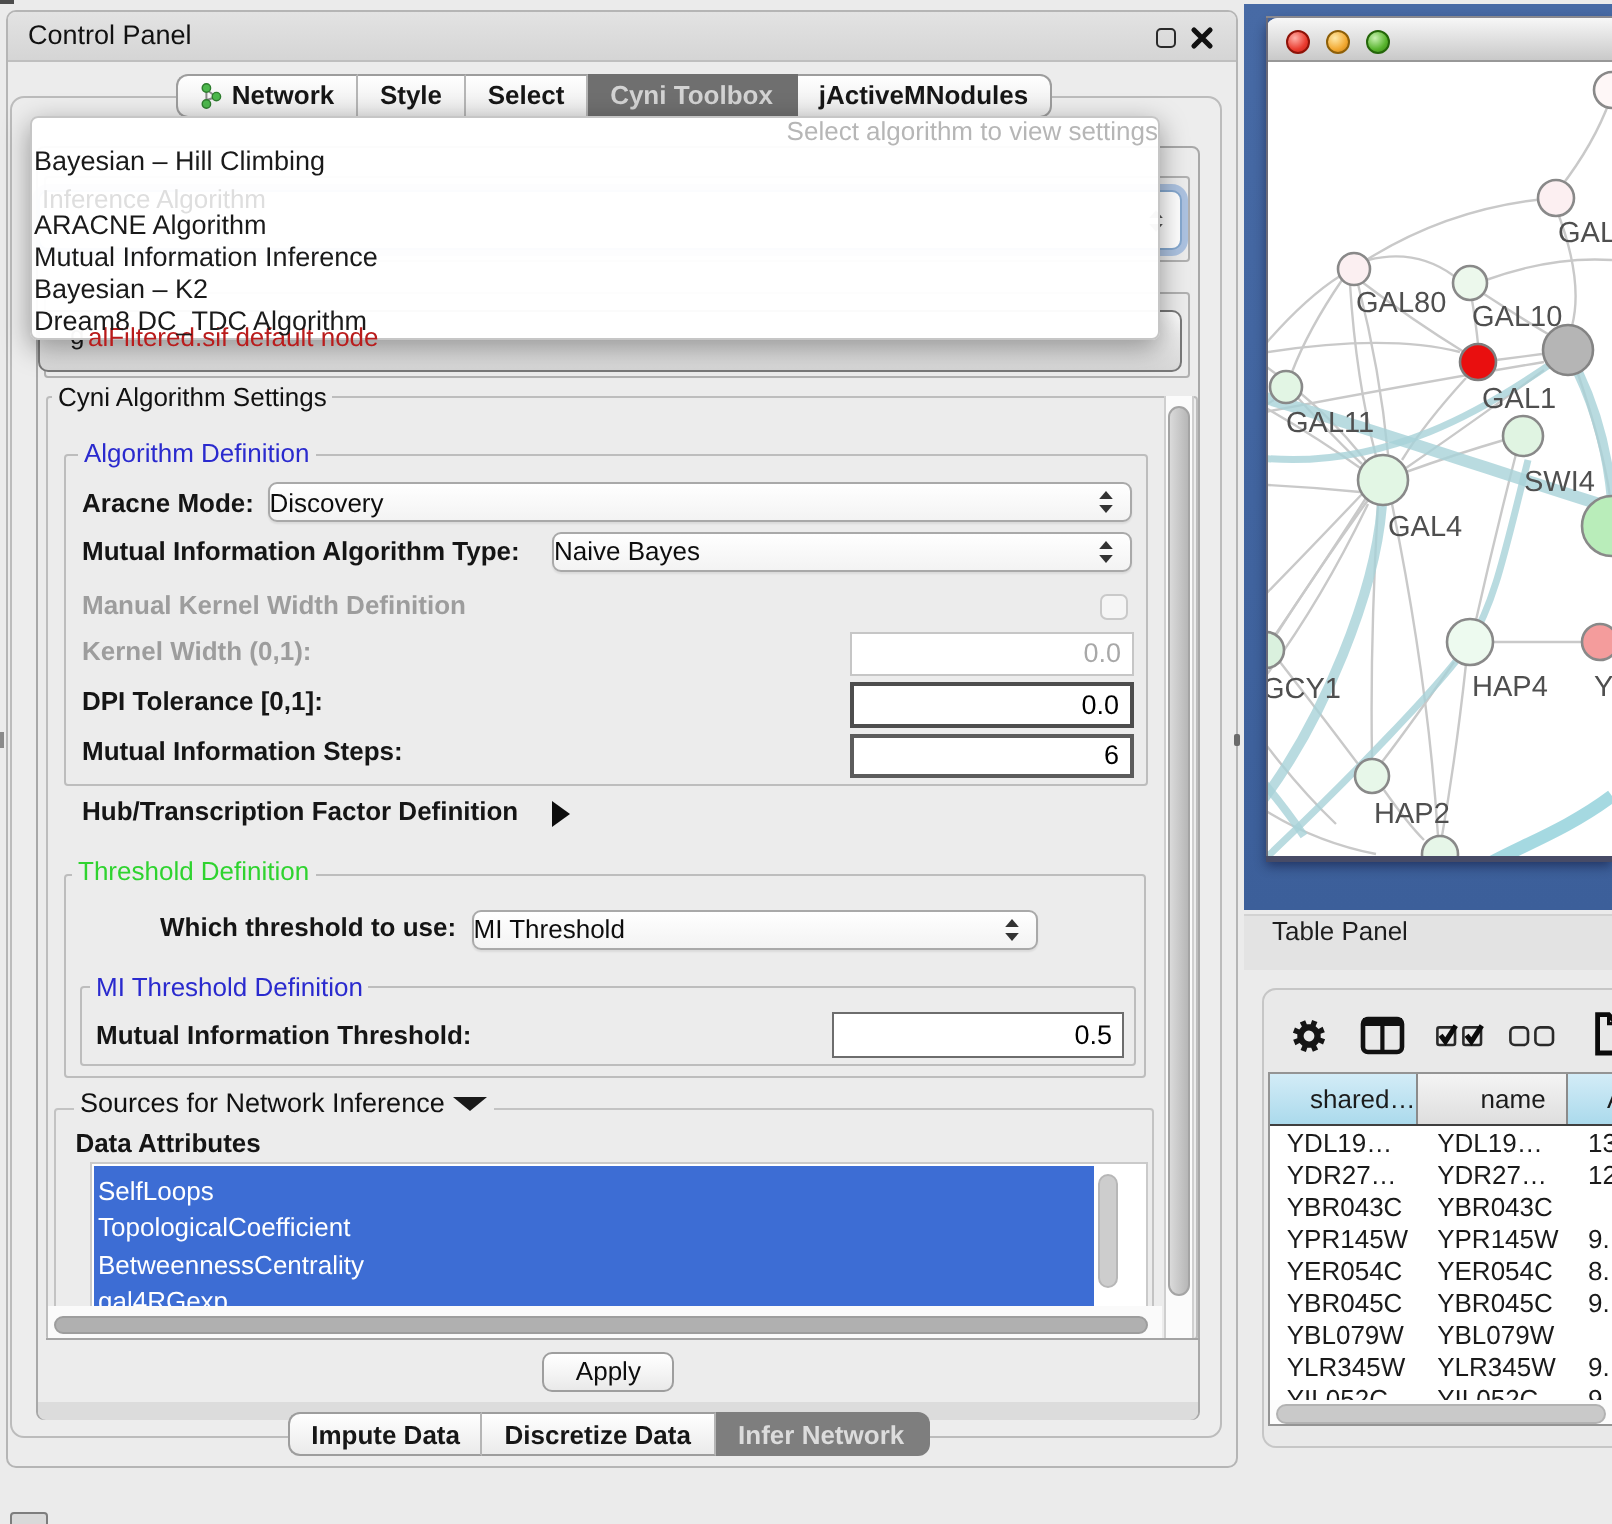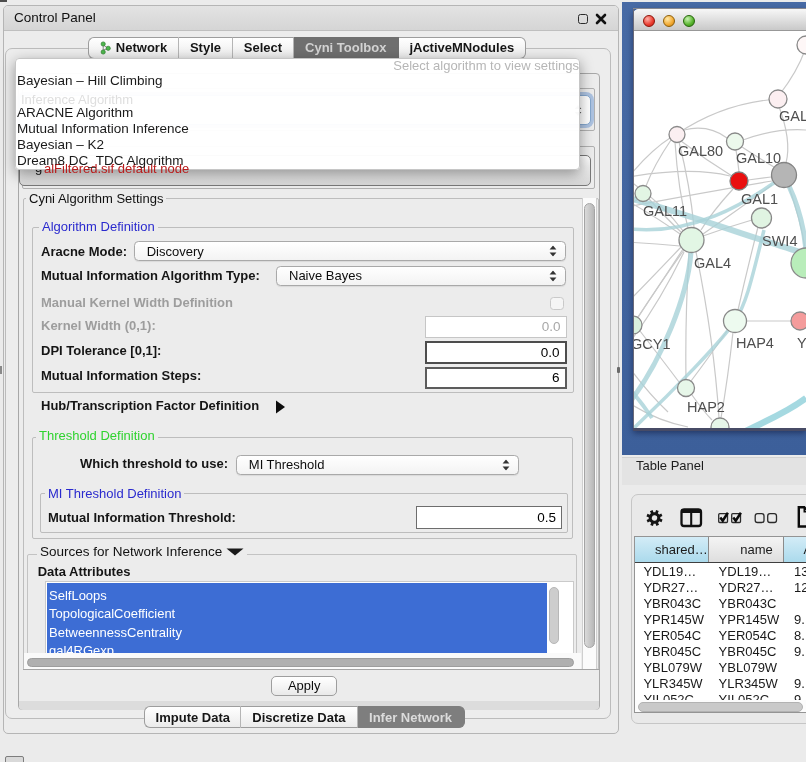--- a/index.html
+++ b/index.html
@@ -1,19 +1,19 @@
 <!DOCTYPE html>
 <html><head><meta charset="utf-8"><style>
 *{margin:0;padding:0;box-sizing:border-box}
 html,body{width:806px;height:762px;overflow:hidden}
 body{font-family:"Liberation Sans",sans-serif;background:#ebebeb;position:relative;font-size:13px;color:#111}
 .abs{position:absolute}
 .lbl{position:absolute;font-weight:bold;font-size:13px;line-height:15px;color:#151515;white-space:nowrap}
 .glbl{position:absolute;font-size:13px;line-height:15px;white-space:nowrap;background:#ececec;padding:0 3px}
-.combo{position:absolute;background:linear-gradient(#ffffff,#f3f3f3);border:1px solid #a9a9a9;border-radius:4.5px;display:flex;align-items:center;padding-left:12px;font-size:13px;color:#0d0d0d;box-shadow:0 1px 1px rgba(0,0,0,0.08)}
+.combo{position:absolute;background:linear-gradient(#ffffff,#f3f3f3);border:1px solid #a9a9a9;border-radius:4.5px;display:flex;align-items:center;font-size:13px;color:#0d0d0d;box-shadow:0 1px 1px rgba(0,0,0,0.08)}
 .carr{position:absolute;right:8px;top:50%;transform:translateY(-50%);width:8px;height:11px}
 .field{position:absolute;background:#fff;display:flex;align-items:center;justify-content:flex-end;padding-right:5px;font-size:13.5px}
 .grp{position:absolute;border:1px solid #bdbdbd;border-radius:2px}
 .tabc{display:flex;align-items:center;justify-content:center;font-weight:bold;font-size:13px;background:linear-gradient(#ffffff,#ebebeb);border-top:1px solid #9d9d9d;border-bottom:1px solid #9d9d9d;border-right:1px solid #b5b5b5;color:#161616;white-space:nowrap}
 .tabsel{background:#6f6f6f;color:#d3d3d3;border-color:#6f6f6f}
 .prow{position:absolute;left:1px;font-size:13.5px;line-height:16px;color:#1a1a1a;white-space:nowrap}
 .trow{position:relative;width:100%;height:16px;line-height:16px;font-size:13px;color:#1a1a1a}
 .tc1{position:absolute;left:8.9px}.tc2{position:absolute;left:84.1px}.tc3{position:absolute;left:159.5px}
 </style></head>
 <body>

